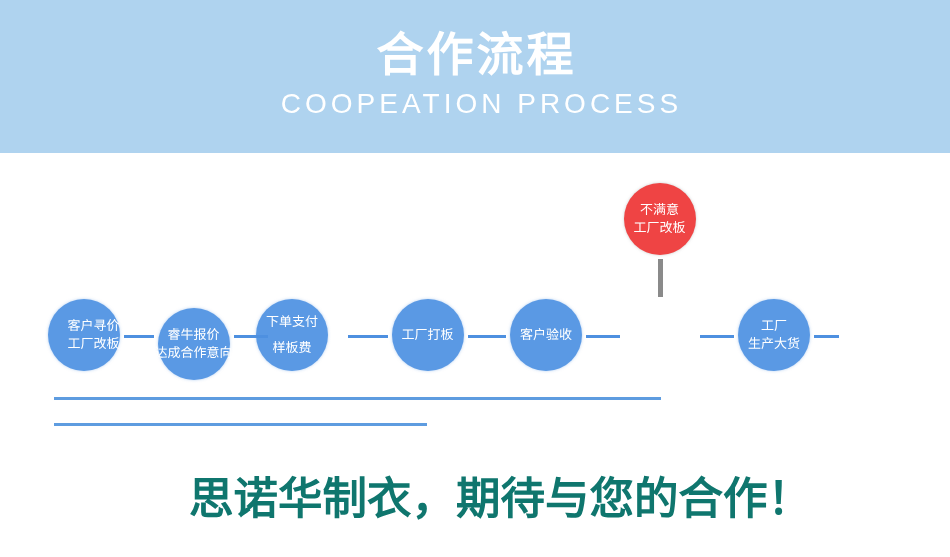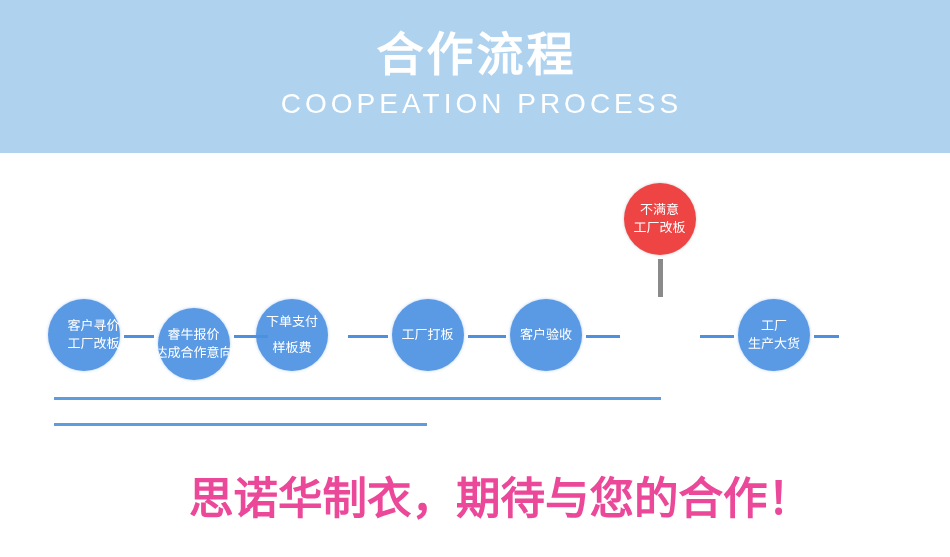--- a/index.html
+++ b/index.html
@@ -68,21 +68,21 @@
 
   .underline { position: absolute; height: 3px; background: #5e9ce0; }
 
   
   .headline {
     position: absolute; left: 189px; top: 468px;
     font-family: "Liberation Serif", serif;
     font-weight: bold;
     font-size: 44.5px;
     line-height: 1.4;
-    color: #ec4899;
+    color: #0f766e;
     white-space: nowrap;
   }
 </style>
 </head>
 <body>
 
 <header class="banner">
   <h1 class="banner-title">合作流程</h1>
   <div class="banner-subtitle">COOPEATION PROCESS</div>
 </header>

